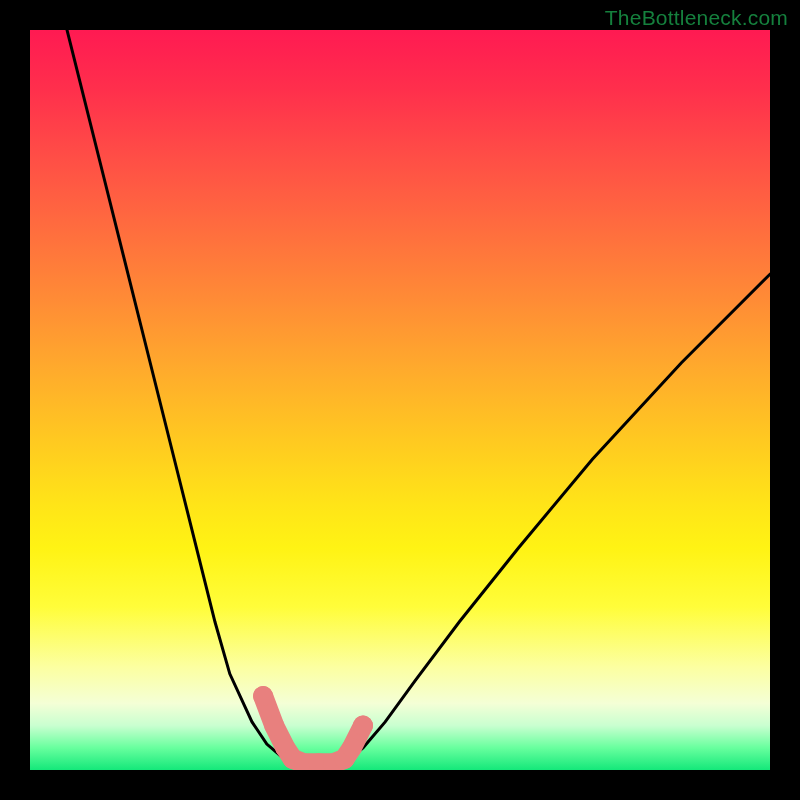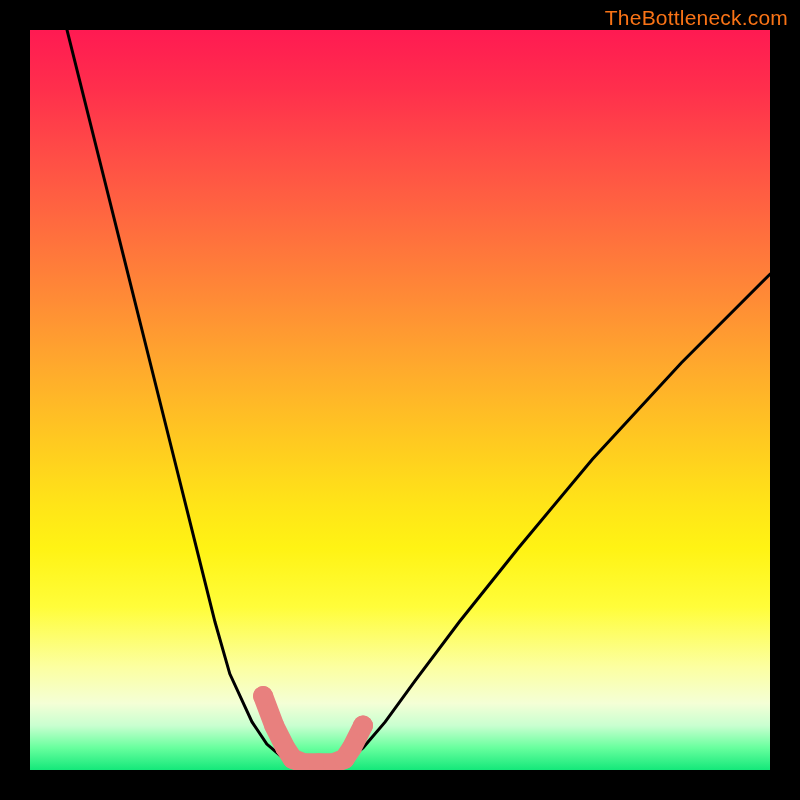--- a/index.html
+++ b/index.html
@@ -46,21 +46,21 @@
     position: absolute;
     left: 0;
     top: 0;
     width: 740px;
     height: 740px;
   }
   .watermark {
     position: absolute;
     top: 6px;
     right: 12px;
-    color: #f97316;
+    color: #15803d;
     font-size: 21px;
     font-weight: 500;
     letter-spacing: 0.2px;
     user-select: none;
   }
 </style>
 </head>
 <body>
 
 <div class="frame">

